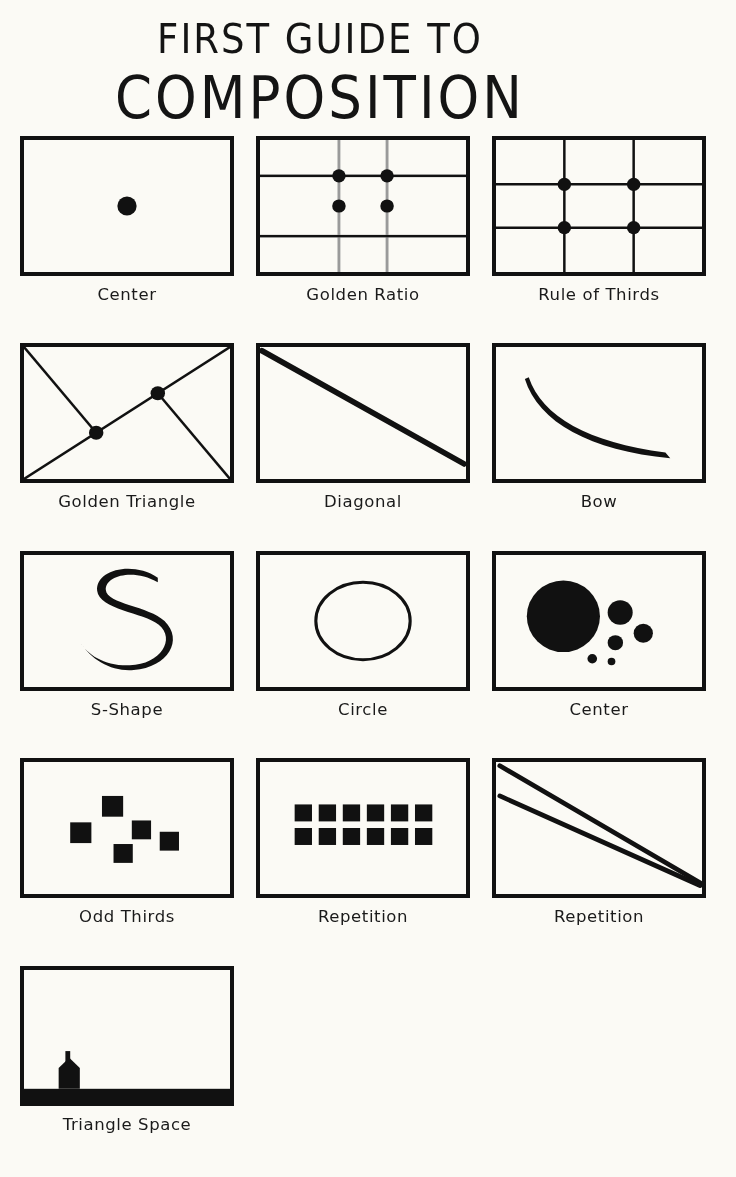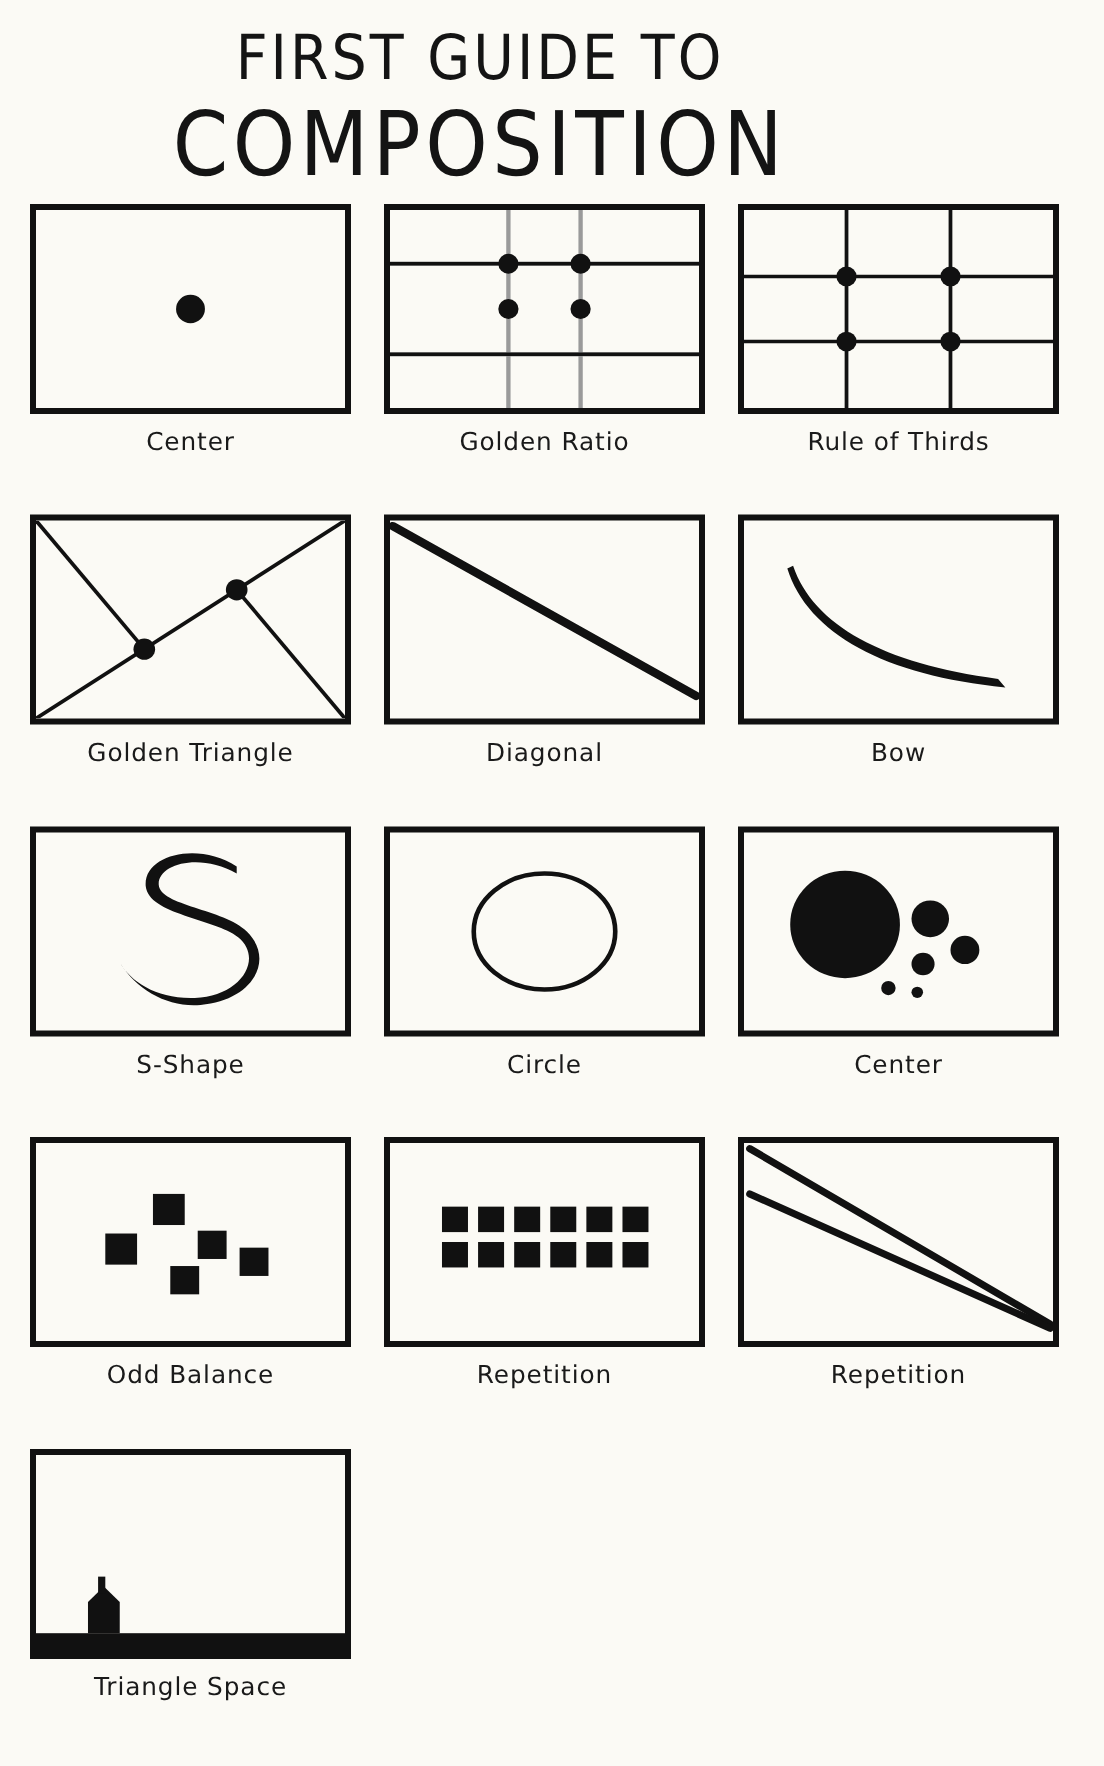--- a/index.html
+++ b/index.html
@@ -223,21 +223,21 @@
         <svg viewBox="0 0 214 140" preserveAspectRatio="none">
           <g fill="#111">
             <rect x="81" y="36" width="22" height="22"></rect>
             <rect x="48" y="64" width="22" height="22"></rect>
             <rect x="112" y="62" width="20" height="20"></rect>
             <rect x="141" y="74" width="20" height="20"></rect>
             <rect x="93" y="87" width="20" height="20"></rect>
           </g>
         </svg>
       </div>
-      <div class="caption">Odd Balance</div>
+      <div class="caption">Odd Thirds</div>
     </div>
 
     <div class="cell">
       <div class="frame">
         <svg viewBox="0 0 214 140" preserveAspectRatio="none">
           <g fill="#111">
             <rect x="36" y="45" width="18" height="18"></rect>
             <rect x="61" y="45" width="18" height="18"></rect>
             <rect x="86" y="45" width="18" height="18"></rect>
             <rect x="111" y="45" width="18" height="18"></rect>

